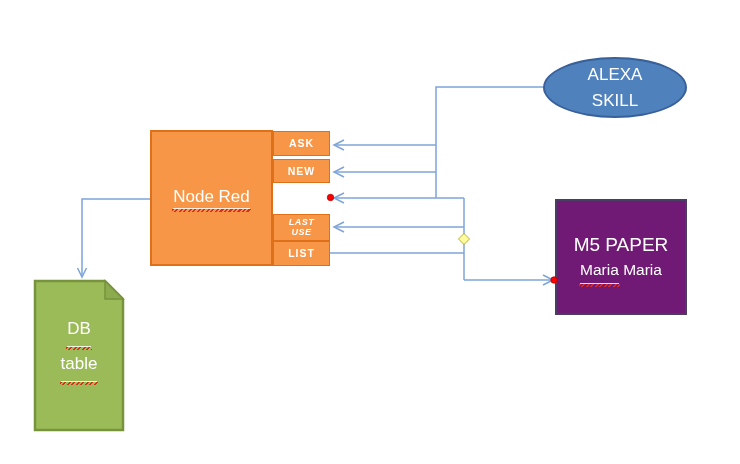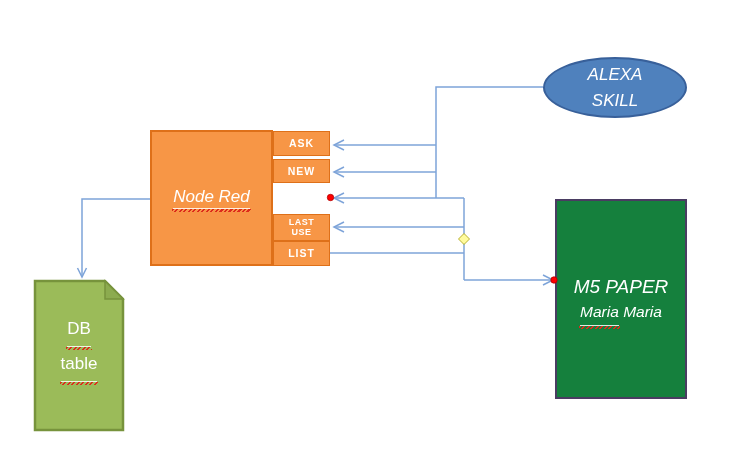--- a/index.html
+++ b/index.html
@@ -1,20 +1,20 @@
 <!DOCTYPE html>
 <html><head>
 <meta charset="utf-8">
 <style>
   html,body{margin:0;padding:0;background:#ffffff;}
   .canvas{
     position:relative;width:740px;height:464px;background:#ffffff;overflow:hidden;
     font-family:"Liberation Sans", sans-serif;
   }
-  .shape{position:absolute;box-sizing:border-box;color:#ffffff;font-style:italic;}
+  .shape{position:absolute;box-sizing:border-box;color:#ffffff;}
   
   .ellipse{
     left:543px;top:57px;width:144px;height:61px;
     background:#4F81BD;border:2.5px solid #38609A;border-radius:50%;
     display:flex;flex-direction:column;align-items:center;justify-content:center;
     z-index:2;
   }
   .ellipse .ln{font-size:17px;line-height:26px;text-align:center;}
   
   .node-red{
@@ -29,22 +29,22 @@
     position:absolute;left:273px;width:57px;height:24.5px;box-sizing:border-box;
     background:#F79646;border:1.5px solid #DE7019;
     display:flex;align-items:center;justify-content:center;
     color:#fff;font-size:10.5px;font-weight:600;letter-spacing:1px;text-align:center;
     z-index:2;
   }
   .port.small{font-size:9px;line-height:10px;letter-spacing:0.5px;}
   .port.small .wrapnarrow{display:inline-block;width:32px;}
   
   .m5{
-    left:555px;top:199px;width:132px;height:200px;
-    background:#15803d;border:2.5px solid #4A3C62;
+    left:555px;top:199px;width:132px;height:116px;
+    background:#701a75;border:2.5px solid #4A3C62;
     display:flex;flex-direction:column;align-items:center;justify-content:center;
     z-index:2;
   }
   .m5 .title{font-size:19px;line-height:27px;}
   .m5 .subtitle{font-size:15.5px;line-height:24px;}
   
   .maria-text{
     position:absolute;left:33px;top:312px;width:92px;text-align:center;
     color:#fff;font-size:17px;line-height:33px;z-index:10;
   }
@@ -116,21 +116,21 @@
 
   <div class="shape node-red">
     <span class="title u-wavy">Node Red</span>
   </div>
   <div class="port" style="top:158.5px;">
     <span>NEW</span>
   </div>
   <div class="port" style="top:131px;">
     <span>ASK</span>
   </div>
-  <div class="port small" style="top:213.5px;height:27px;">
+  <div class="port small" style="top:213.5px;height:27px;font-style:italic;">
     <span class="wrapnarrow">LAST USE</span>
   </div>
   <div class="port" style="top:241px;">
     <span>LIST</span>
   </div>
 
   <div class="shape m5">
     <div class="title">M5 PAPER</div>
     <div class="subtitle">
       <span class="u-wavy">Maria</span>

